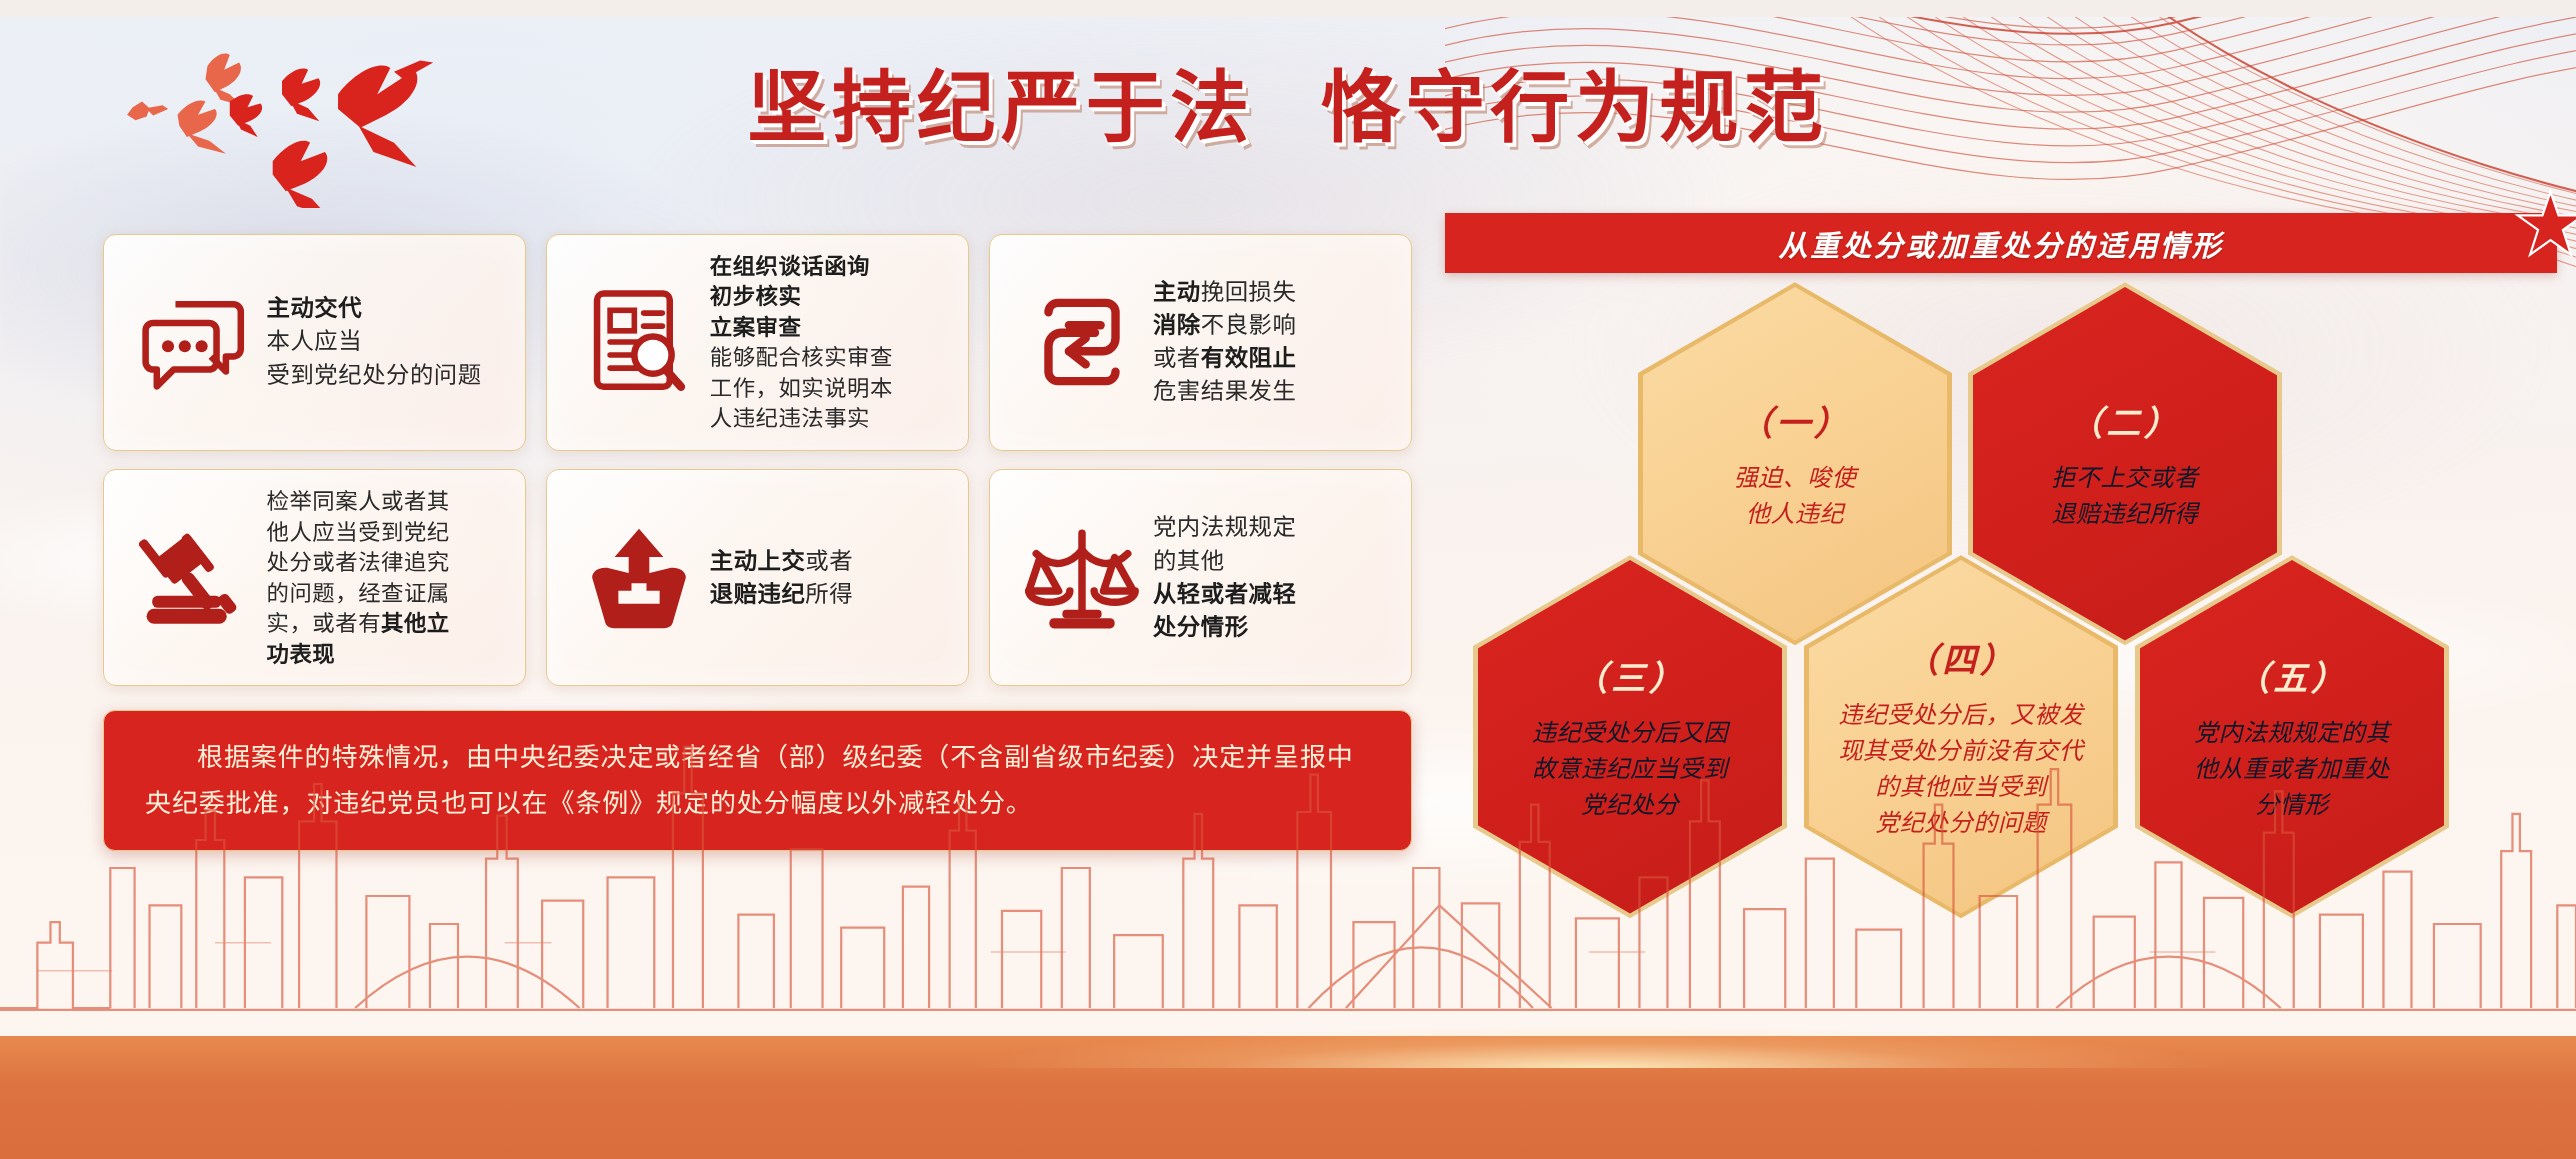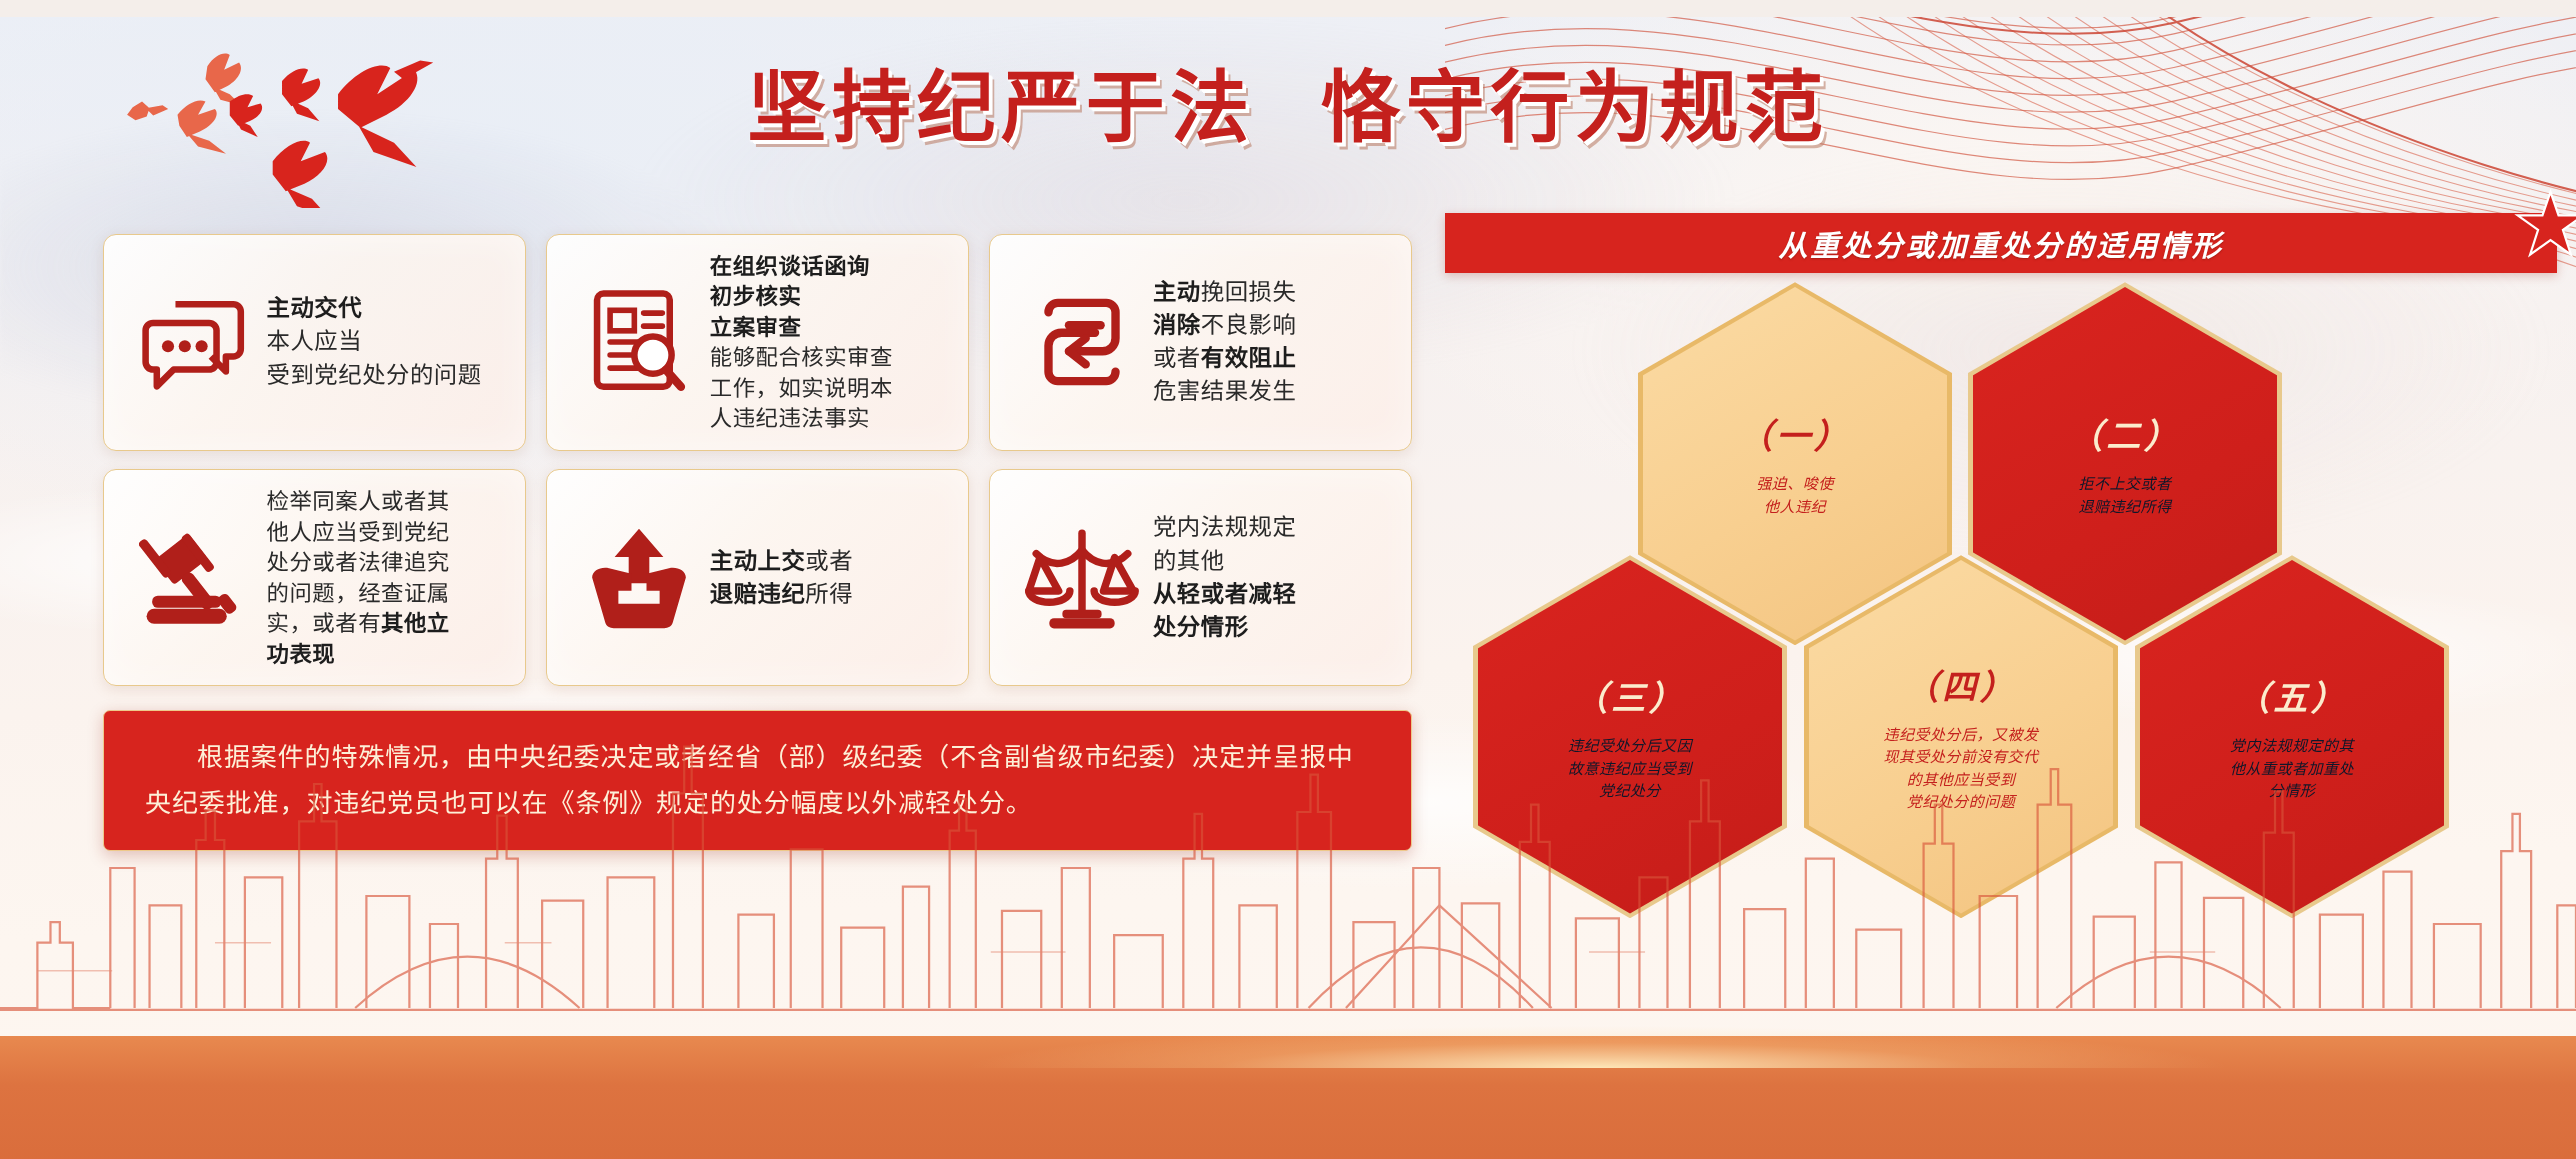--- a/index.html
+++ b/index.html
@@ -100,21 +100,21 @@
   .card .tx{
     flex:1;color:#2a2a2a;
     font-size:23.4px;line-height:1.42;letter-spacing:0.5px;
     font-family:"DejaVu Sans","Liberation Sans",sans-serif;
   }
   .card .tx b{font-weight:700;color:#1d1d1d;}
   .card-tall .tx{font-size:22.4px;line-height:1.36;}
 
   
   .note{
-    margin-top:24px;background:#d7241e;border-radius:7px;
+    margin-top:24px;background:#d7241e;border-radius:12px;
     border:1.9px solid #eec98a;
     padding:24px 41px;box-sizing:border-box;
     color:#fdf0d8;font-size:26px;line-height:1.75;letter-spacing:0.9px;
     text-indent:2em;
     font-family:"DejaVu Sans","Liberation Sans",sans-serif;
     box-shadow:0 4.7px 15px rgba(150,40,25,.25);
   }
 
   
   .hexwrap{position:relative;margin-top:9.3px;height:654px;}
@@ -123,21 +123,21 @@
     clip-path:polygon(50% 0%,100% 25%,100% 75%,50% 100%,0% 75%,0% 25%);
     display:flex;flex-direction:column;align-items:center;justify-content:center;
     box-sizing:border-box;padding:0 32px;text-align:center;
   }
   .hex .inner{
     position:absolute;inset:4.7px;
     clip-path:polygon(50% 0%,100% 25%,100% 75%,50% 100%,0% 75%,0% 25%);
   }
   .hex .lbl{position:relative;font-size:34px;font-weight:700;letter-spacing:3.7px;margin-bottom:15px;
     font-family:"DejaVu Sans","Liberation Sans",sans-serif;}
-  .hex .bdy{position:relative;font-size:15px;line-height:1.5;letter-spacing:0.5px;
+  .hex .bdy{position:relative;font-size:24px;line-height:1.5;letter-spacing:0.5px;
     font-family:"DejaVu Sans","Liberation Sans",sans-serif;}
 
   .hex-gold{background:#e8b968;}
   .hex-gold .inner{background:linear-gradient(150deg,#fbdba4 0%,#f8cf90 55%,#f3c480 100%);}
   .hex-gold .lbl,.hex-gold .bdy{color:#c4201d;}
 
   .hex-red{background:#e8c98c;}
   .hex-red .inner{background:linear-gradient(150deg,#d9241f 0%,#cf1f1b 60%,#c41d19 100%);}
   .hex-red .lbl{color:#fbeccd;}
   .hex-red .bdy{color:#0f172a;}

